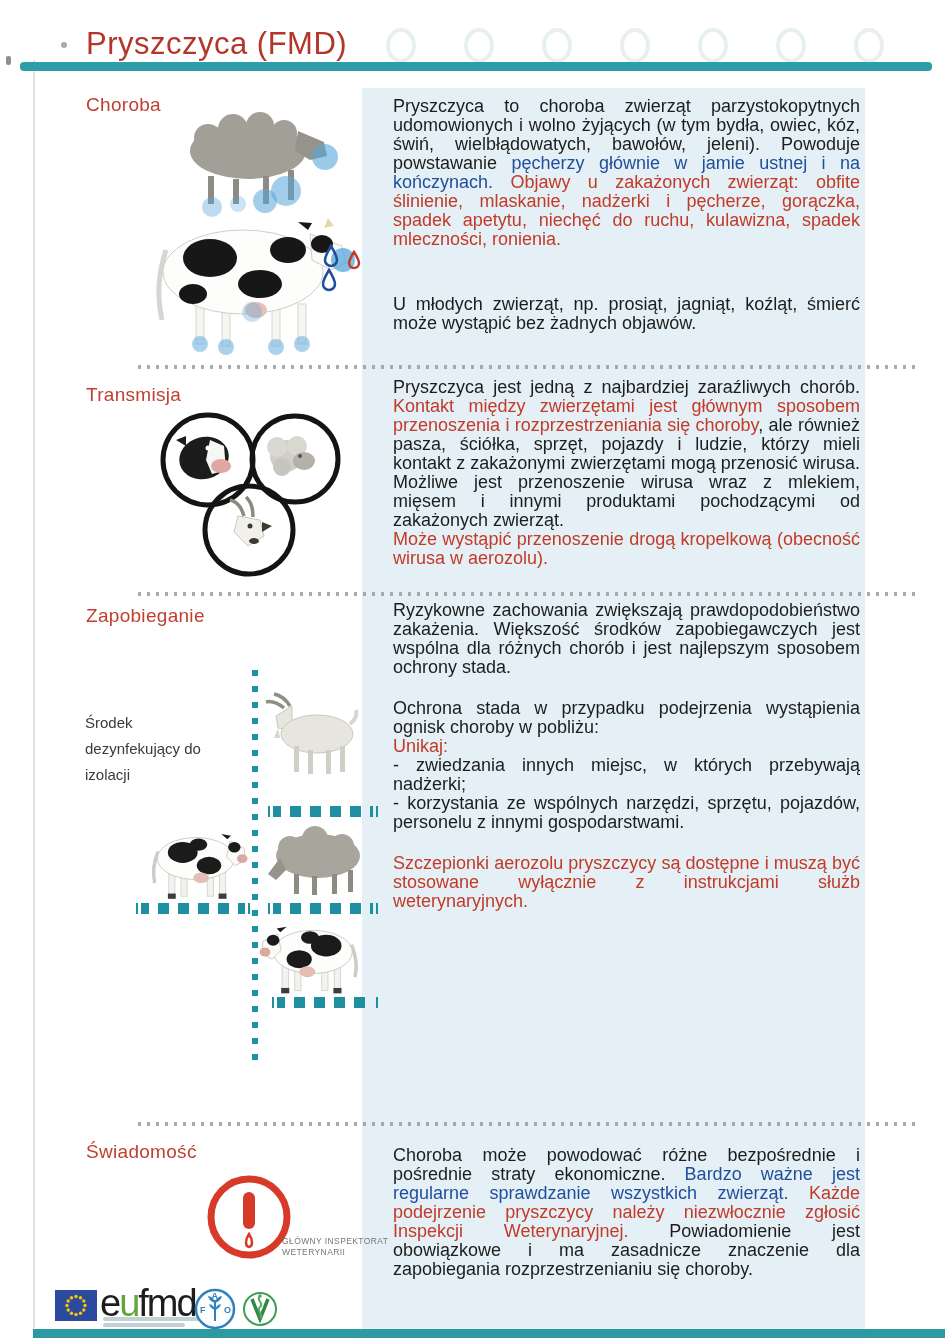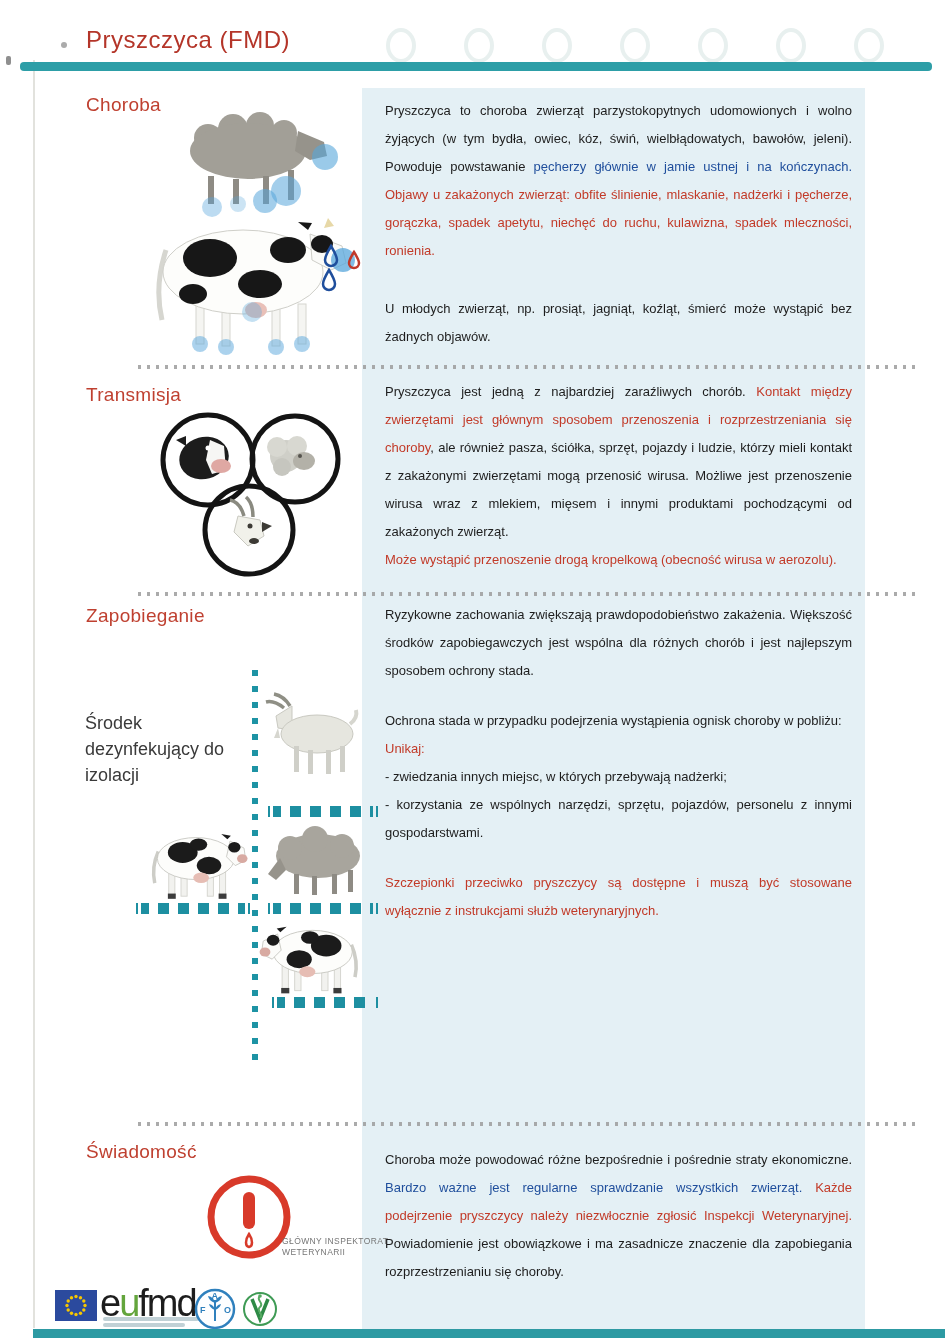--- a/index.html
+++ b/index.html
@@ -8,36 +8,36 @@
   .abs{position:absolute;}
 
   
   .edge-line{left:33px;top:60px;width:2px;height:1268px;background:#e2e2dd;}
   .speck1{left:6px;top:56px;width:5px;height:9px;background:#8f8f8f;border-radius:2px;}
   .speck2{left:61px;top:42px;width:6px;height:6px;background:#ababab;border-radius:50%;}
   .ghost-row{left:386px;top:28px;white-space:nowrap;}
   .ghost{display:inline-block;width:22px;height:27px;border:4px solid #e8f0ef;border-radius:50%;margin-right:48px;}
 
   
-  .title{left:86px;top:26px;font-size:24px;color:#b43529;letter-spacing:.5px;}
+  .title{left:86px;top:26px;font-size:31px;color:#b43529;letter-spacing:.5px;}
   .rule{left:20px;top:62px;width:912px;height:9px;background:#2d9ea7;border-radius:4px;}
 
   
   .panel{left:362px;top:88px;width:503px;height:1242px;background:#e4f0f5;}
 
   
   .slabel{font-size:19px;color:#bf4030;letter-spacing:.3px;}
   .lbl-choroba{left:86px;top:94px;}
   .lbl-transmisja{left:86px;top:384px;}
   .lbl-zapobieganie{left:86px;top:605px;}
   .lbl-swiadomosc{left:86px;top:1141px;}
-  .side-note{left:85px;top:710px;font-size:18px;line-height:26px;color:#3a3a3a;width:170px;}
-
-  
-  .para{left:385px;width:467px;font-size:13px;line-height:28px;text-align:justify;}
+  .side-note{left:85px;top:710px;font-size:15px;line-height:26px;color:#3a3a3a;width:170px;}
+
+  
+  .para{left:393px;width:467px;font-size:18px;line-height:19px;text-align:justify;}
   .seg-k{color:#1d1d1d;} .seg-r{color:#c23a28;} .seg-b{color:#1f4e9c;} .seg-g{color:#63a53c;}
   .red-head{color:#c23a28;}
   .blk{margin:0;}
   .gap{margin-top:22px;}
 
   
   .sep{left:138px;width:782px;height:4px;
        background:repeating-linear-gradient(90deg,#9c9c9c 0 3px,transparent 3px 9px);opacity:.85;}
 
   
@@ -213,21 +213,21 @@
     </svg>
 
   <div class="abs para" style="top:601px;">
     <div class="blk"><span class="seg-k">Ryzykowne zachowania zwiększają prawdopodobieństwo zakażenia. Większość środków zapobiegawczych jest wspólna dla różnych chorób i jest najlepszym sposobem ochrony stada.</span></div>
     <div class="blk gap"><span class="seg-k">Ochrona stada w przypadku podejrzenia wystąpienia ognisk choroby w pobliżu:</span></div>
     <div class="blk red-head">Unikaj:</div>
     <div class="blk">
         <div class="blk">- zwiedzania innych miejsc, w których przebywają nadżerki;</div>
         <div class="blk">- korzystania ze wspólnych narzędzi, sprzętu, pojazdów, personelu z innymi gospodarstwami.</div>
       </div>
-    <div class="blk gap"><span class="seg-r">Szczepionki przeciwko pryszczycy są dostępne i muszą być stosowane wyłącznie z instrukcjami służb weterynaryjnych.</span></div>
+    <div class="blk gap"><span class="seg-r">Szczepionki aerozolu pryszczycy są dostępne i muszą być stosowane wyłącznie z instrukcjami służb weterynaryjnych.</span></div>
   </div>
 
   <div class="abs sep" style="top:1122px;"></div>
 
   <svg class="abs" style="left:205px;top:1172px;" width="88" height="94" viewBox="0 0 88 94">
     <circle cx="44" cy="45" r="38" fill="none" stroke="#d83a2a" stroke-width="7"></circle>
     <rect x="38" y="20" width="12" height="37" rx="6" fill="#d83a2a"></rect>
     <path d="M44 62 C40 68 40 74 44 75 C48 74 48 68 44 62 Z" fill="none" stroke="#d83a2a" stroke-width="2.5"></path>
   </svg>
   <div class="abs para" style="top:1146px;"><span class="seg-k">Choroba może powodować różne bezpośrednie i pośrednie straty ekonomiczne. </span><span class="seg-b">Bardzo ważne jest regularne sprawdzanie wszystkich zwierząt.</span><span class="seg-r"> Każde podejrzenie pryszczycy należy niezwłocznie zgłosić Inspekcji Weterynaryjnej.</span><span class="seg-k"> Powiadomienie jest obowiązkowe i ma zasadnicze znaczenie dla zapobiegania rozprzestrzenianiu się choroby.</span></div>

